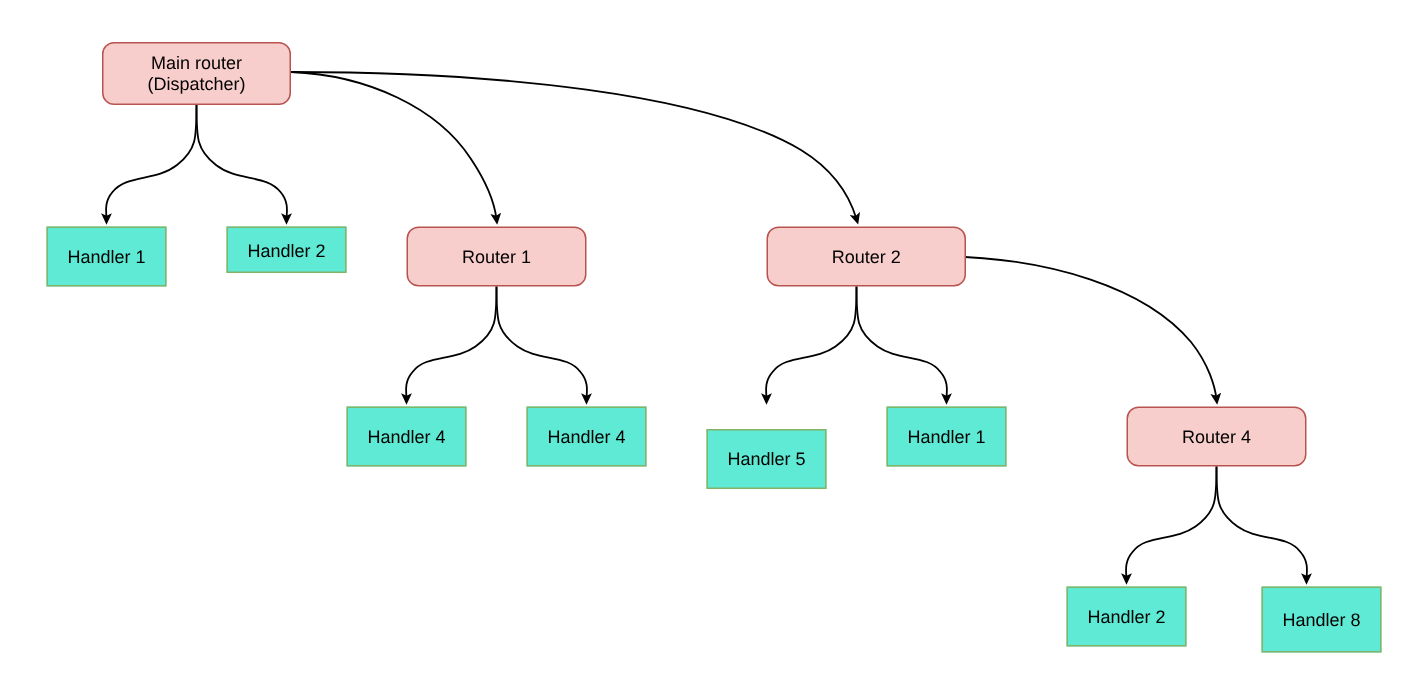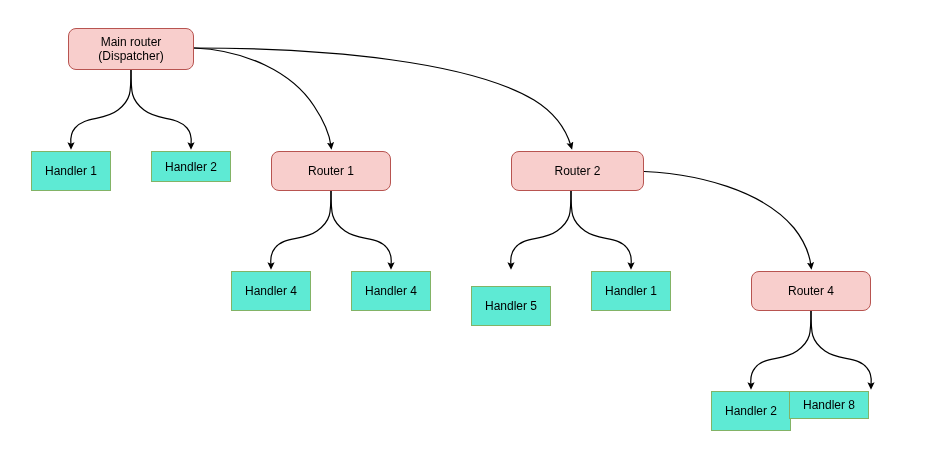--- a/index.html
+++ b/index.html
@@ -106,18 +106,18 @@
       </div>
       <div class="node node-handler" style="left: 591px; top: 271px; width: 80px; height: 40px;">
         <span class="node-label">Handler 1</span>
       </div>
       <div class="node node-router" style="left: 751px; top: 271px; width: 120px; height: 40px;">
         <span class="node-label">Router 4</span>
       </div>
       <div class="node node-handler" style="left: 711px; top: 391px; width: 80px; height: 40px;">
         <span class="node-label">Handler 2</span>
       </div>
-      <div class="node node-handler" style="left: 789px; top: 391px; width: 80px; height: 28px;">
+      <div class="node node-handler" style="left: 841px; top: 391px; width: 80px; height: 44px;">
         <span class="node-label">Handler 8</span>
       </div>
     </div>
 
 </div>
 
 </body></html>

